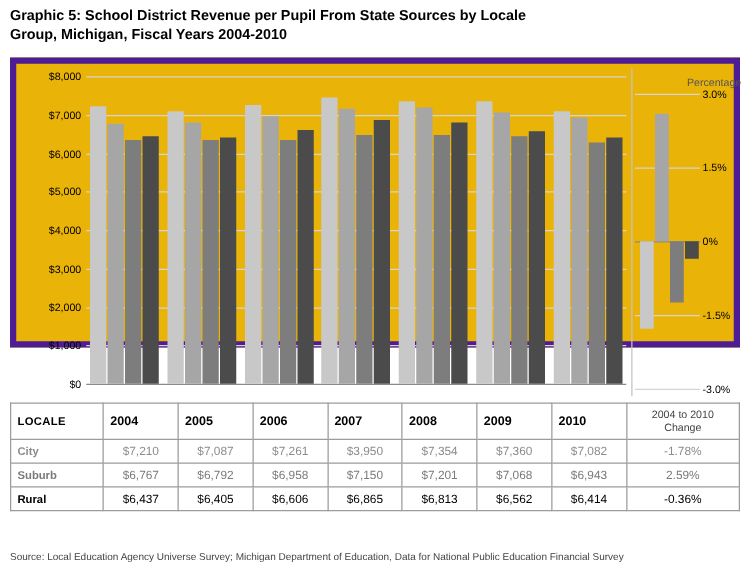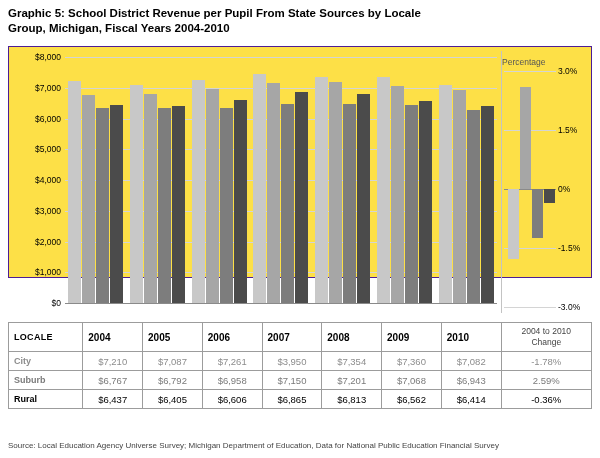--- a/index.html
+++ b/index.html
@@ -23,22 +23,22 @@
     font-weight: bold;
     color: #000000;
     line-height: 15px;
   }
 
   
   .chart-wrap {
     position: absolute;
     left: 8px; top: 46px;
     width: 584px; height: 232px;
-    border: 1px solid #4c1d95;
-    background: #fde047;
+    border: 5px solid #4c1d95;
+    background: #eab308;
   }
   .plot {
     position: absolute;
     left: 56px; top: 10px;
     width: 432px; height: 246px;
   }
   .gridline {
     position: absolute;
     left: 0; width: 100%;
     height: 1px;
@@ -81,21 +81,21 @@
   
   .pct-panel {
     position: absolute;
     left: 492px; top: 4px;
     width: 88px; height: 262px;
     border-left: 1px solid #c3c3c3;
   }
   .pct-title {
     position: absolute;
     top: 6px; left: 0; width: 100%;
-    text-align: left;
+    text-align: right;
     font-size: 8.5px;
     color: #555;
   }
   .pct-plot {
     position: absolute;
     left: 2px; top: 20px;
     width: 52px; height: 236px;
   }
   .pct-labels {
     position: absolute;

